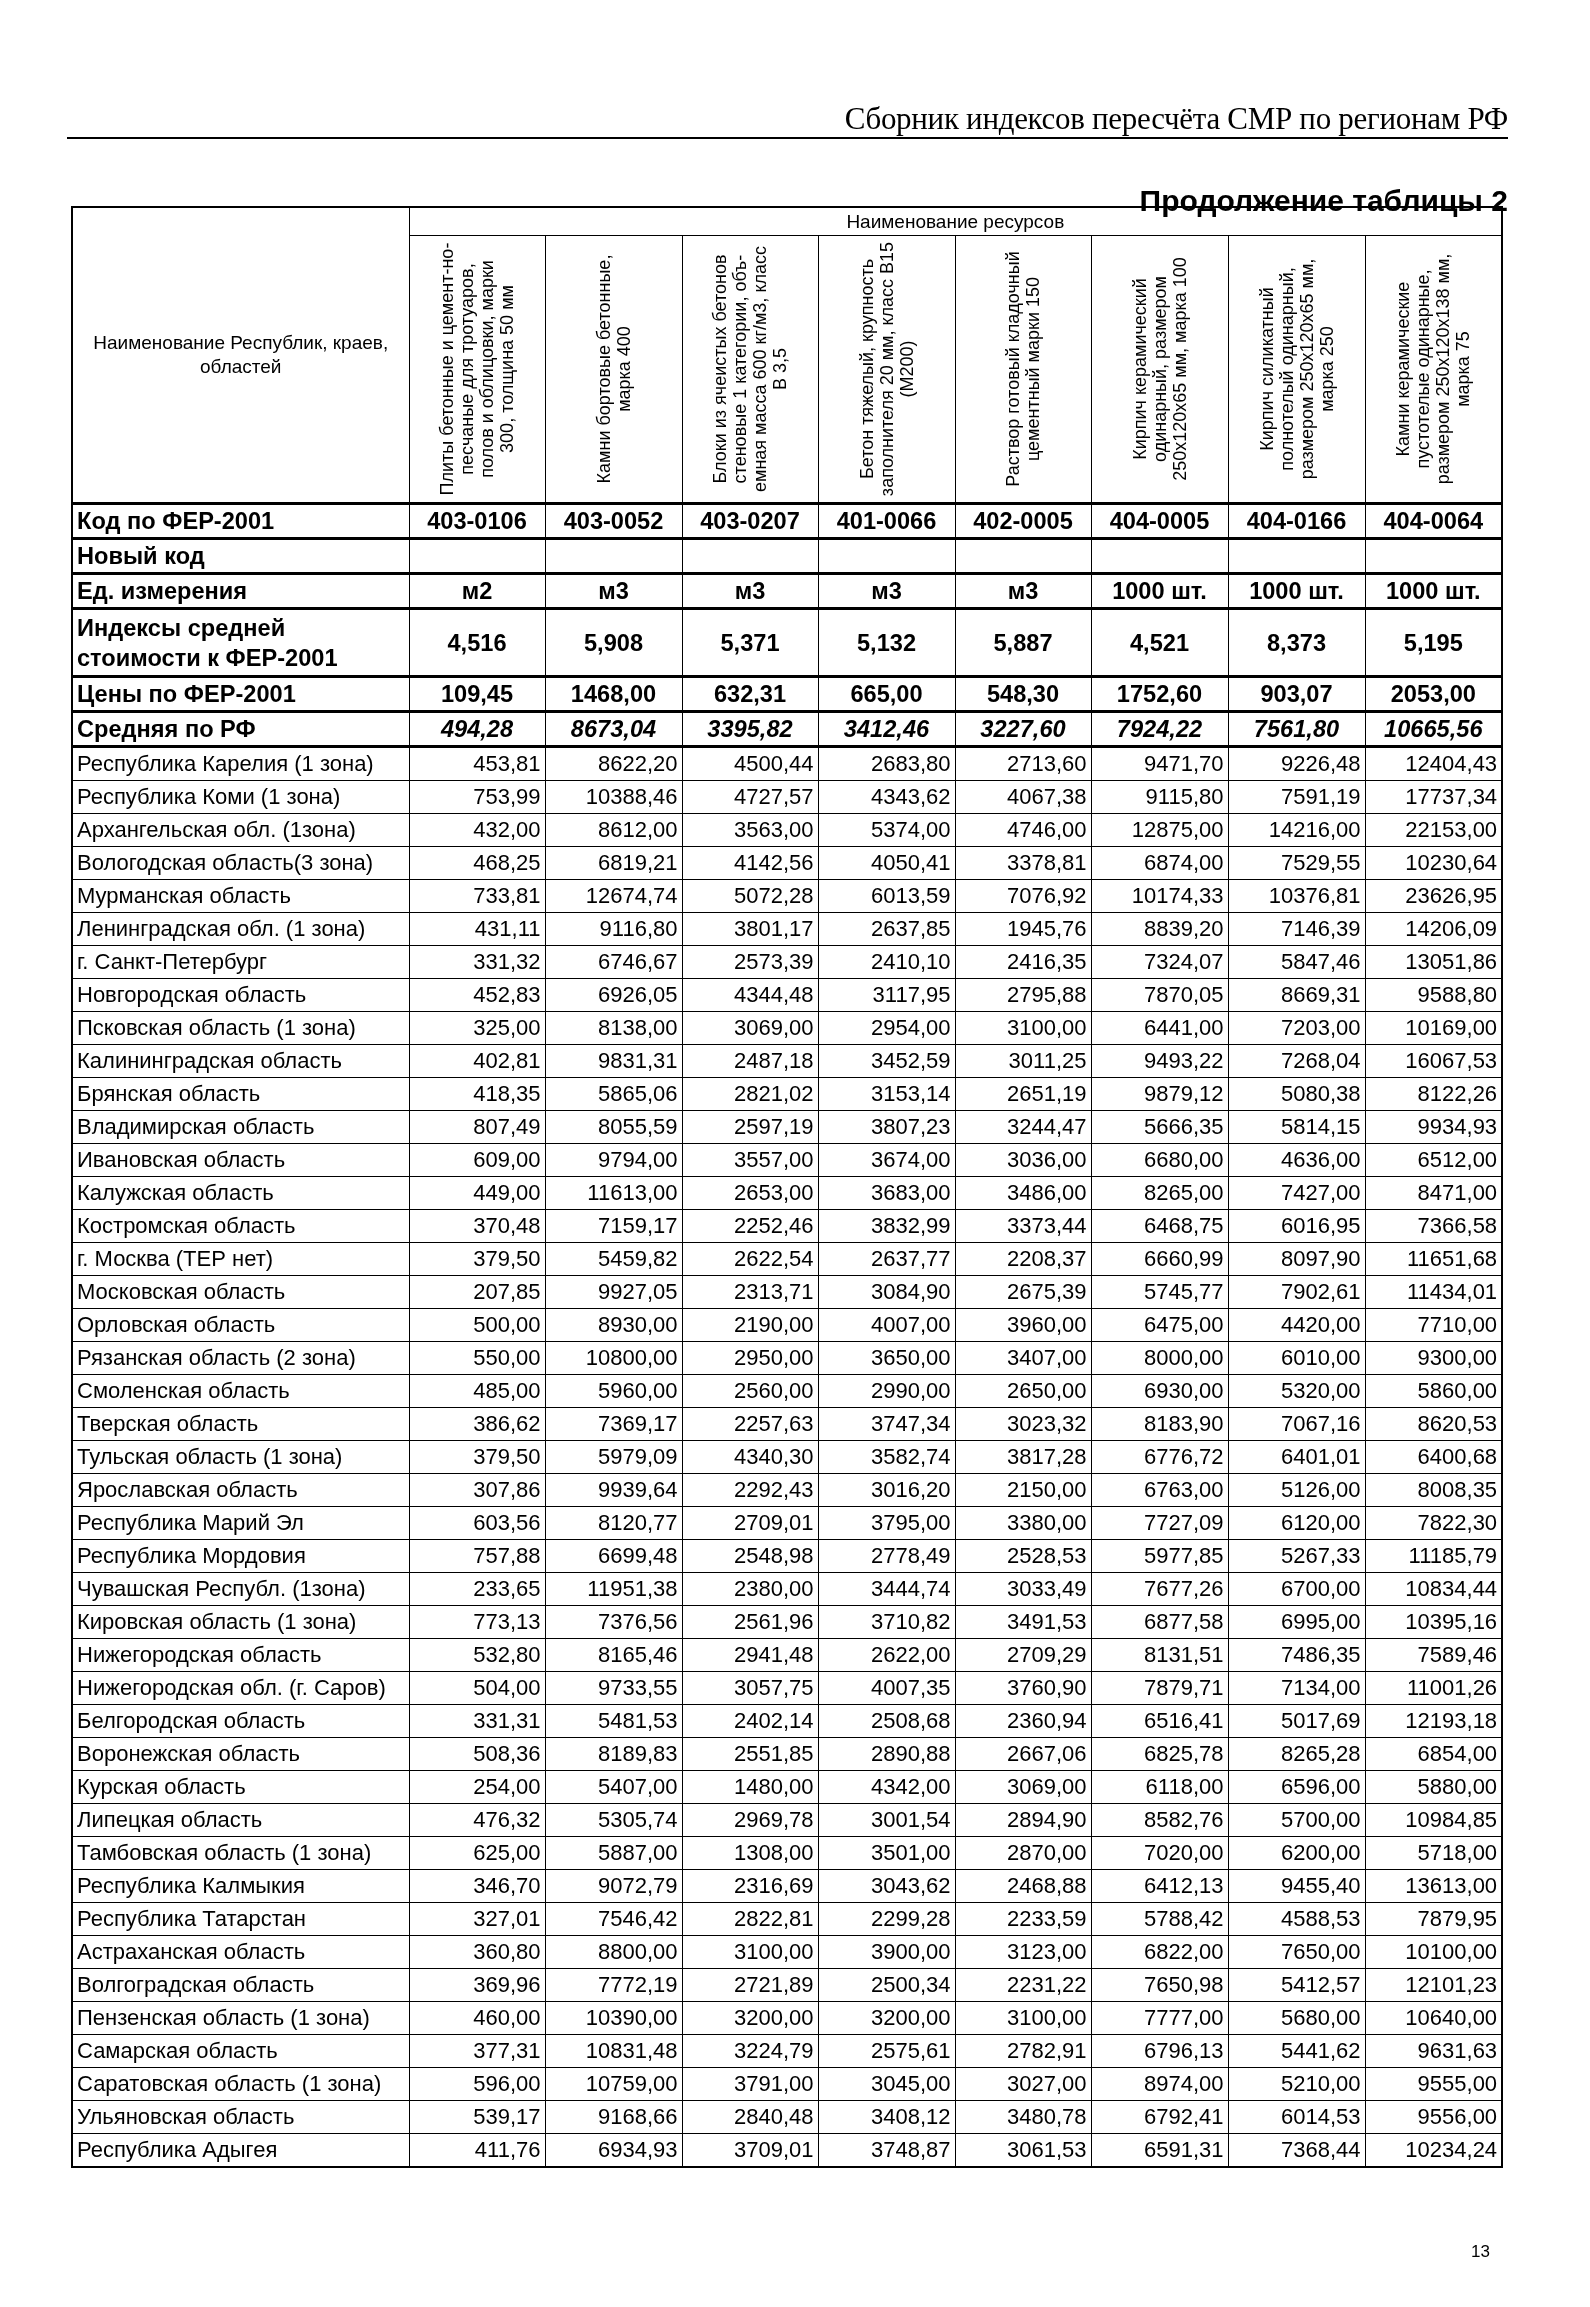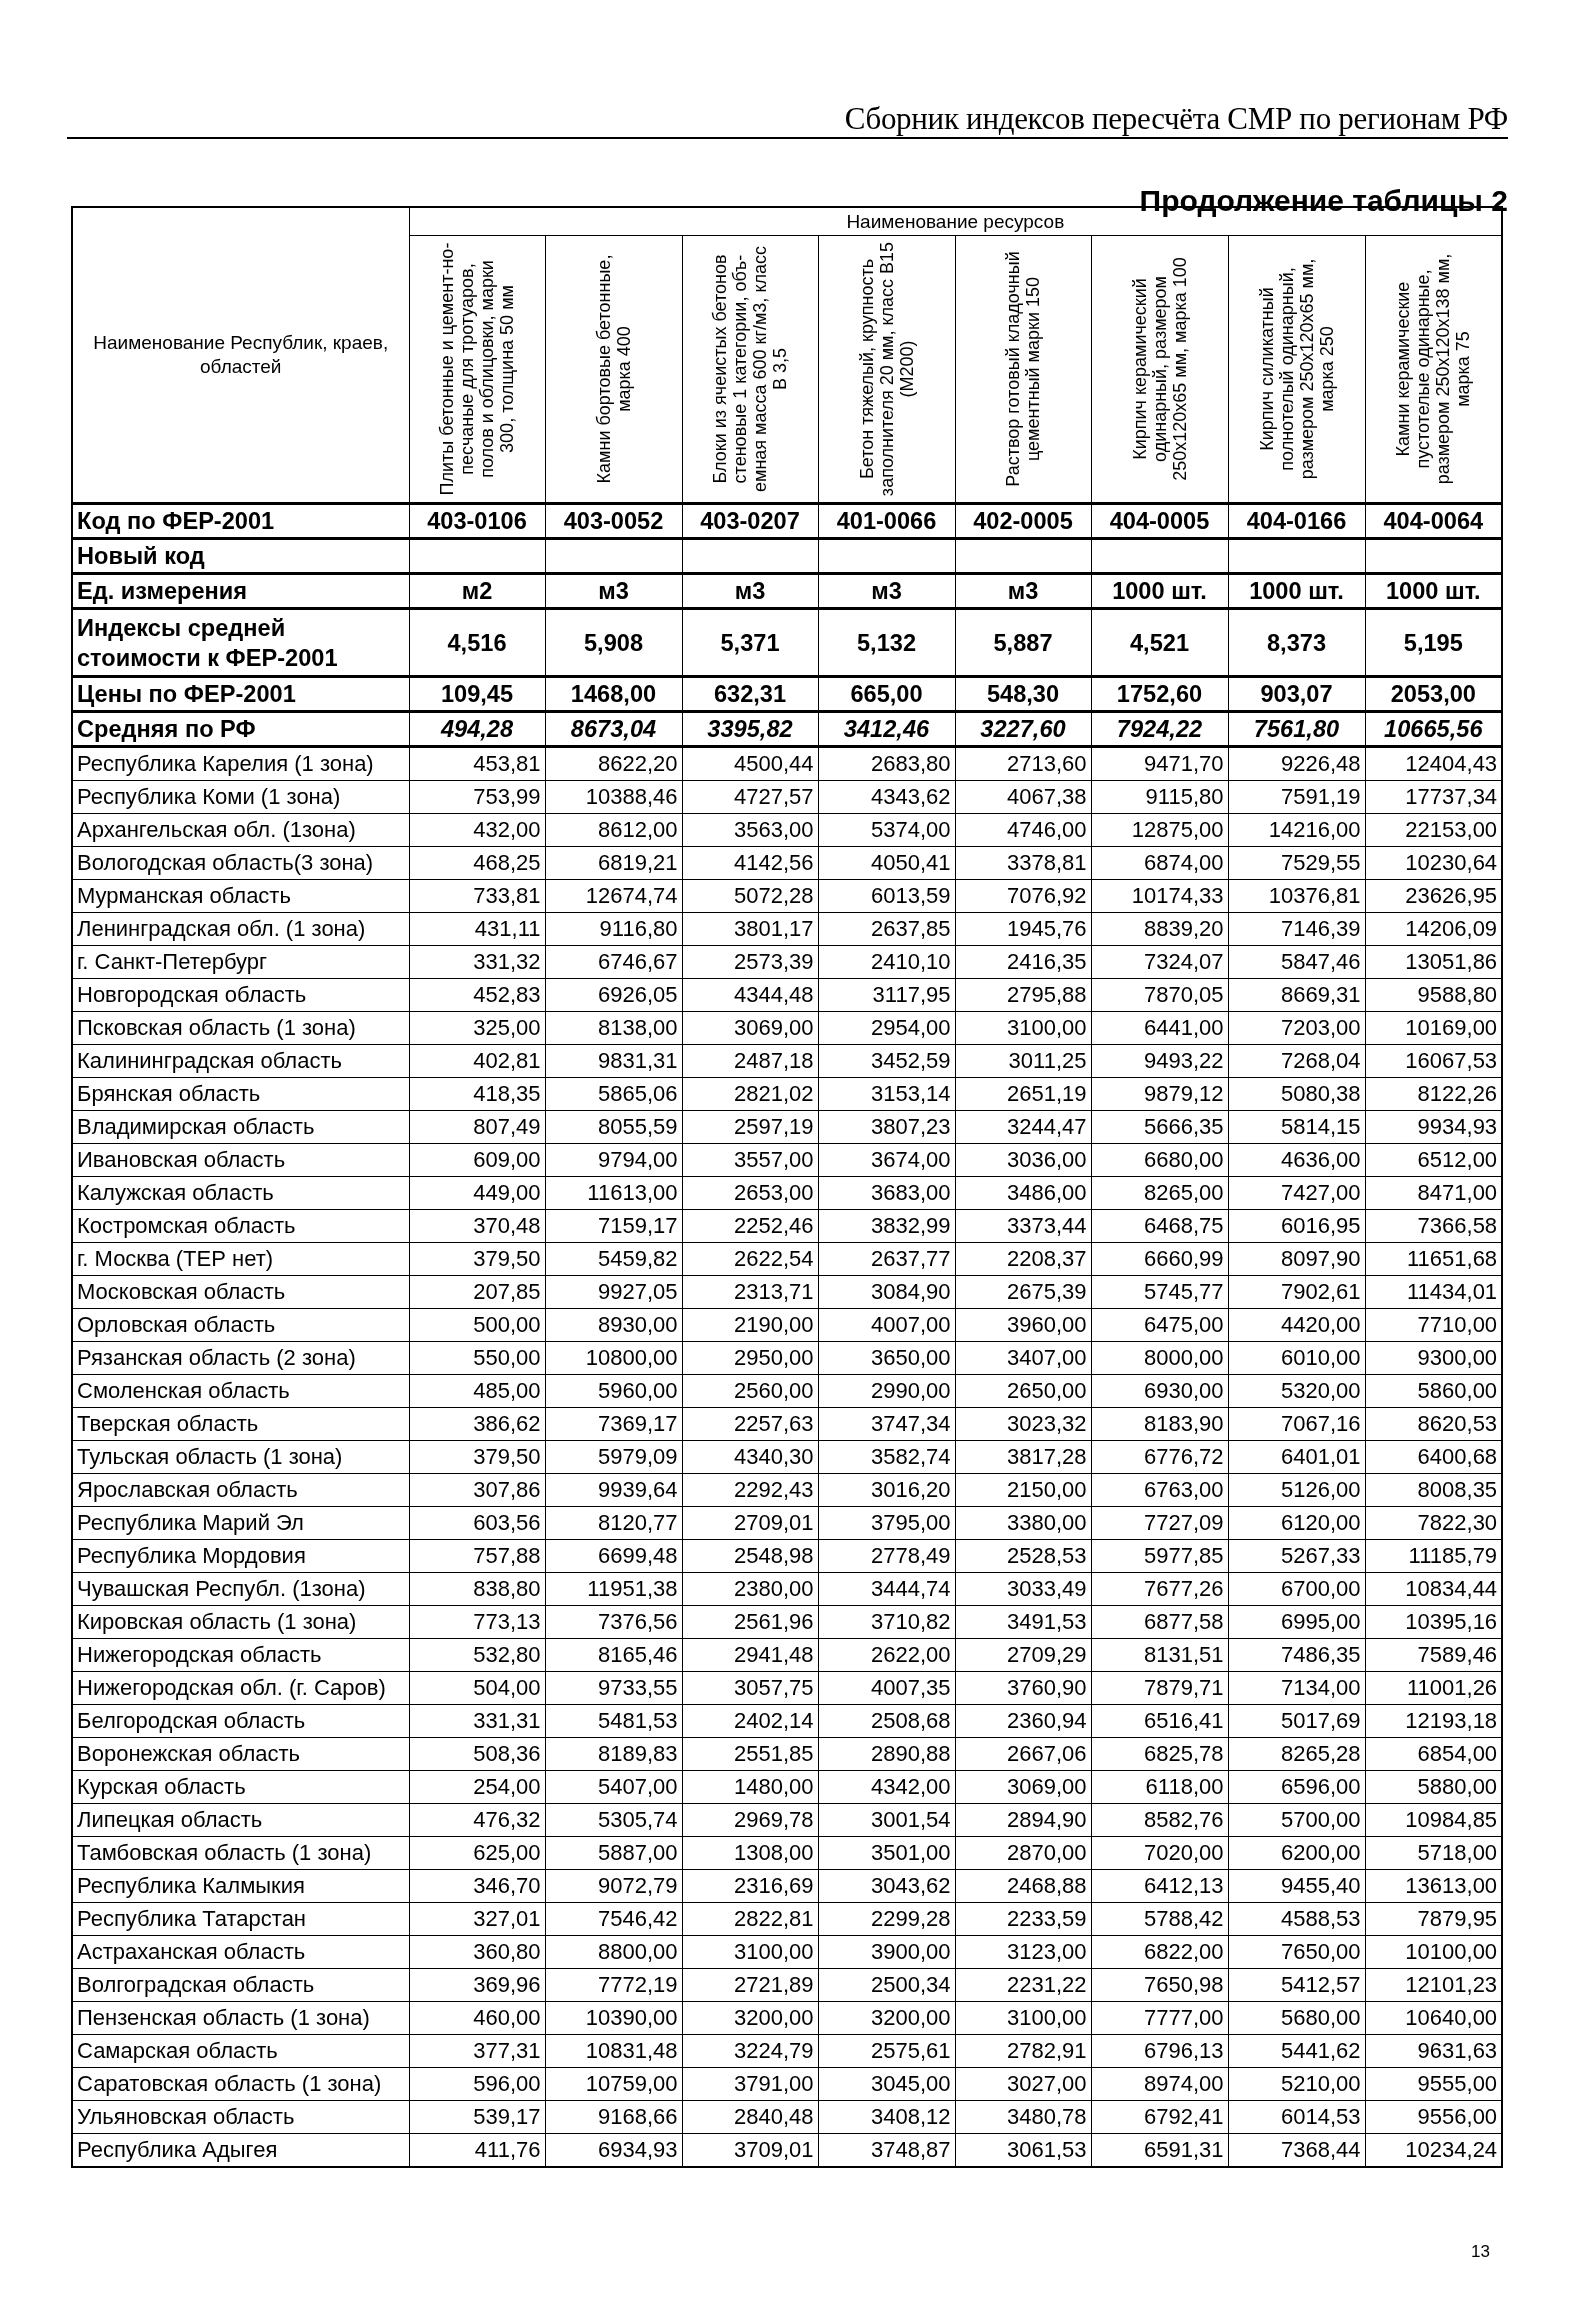--- a/index.html
+++ b/index.html
@@ -413,21 +413,21 @@
         <td class="num">6699,48</td>
         <td class="num">2548,98</td>
         <td class="num">2778,49</td>
         <td class="num">2528,53</td>
         <td class="num">5977,85</td>
         <td class="num">5267,33</td>
         <td class="num">11185,79</td>
       </tr>
       <tr>
         <td class="lbl">Чувашская Республ. (1зона)</td>
-        <td class="num">838,80</td>
+        <td class="num">233,65</td>
         <td class="num">11951,38</td>
         <td class="num">2380,00</td>
         <td class="num">3444,74</td>
         <td class="num">3033,49</td>
         <td class="num">7677,26</td>
         <td class="num">6700,00</td>
         <td class="num">10834,44</td>
       </tr>
       <tr>
         <td class="lbl">Кировская область (1 зона)</td>

